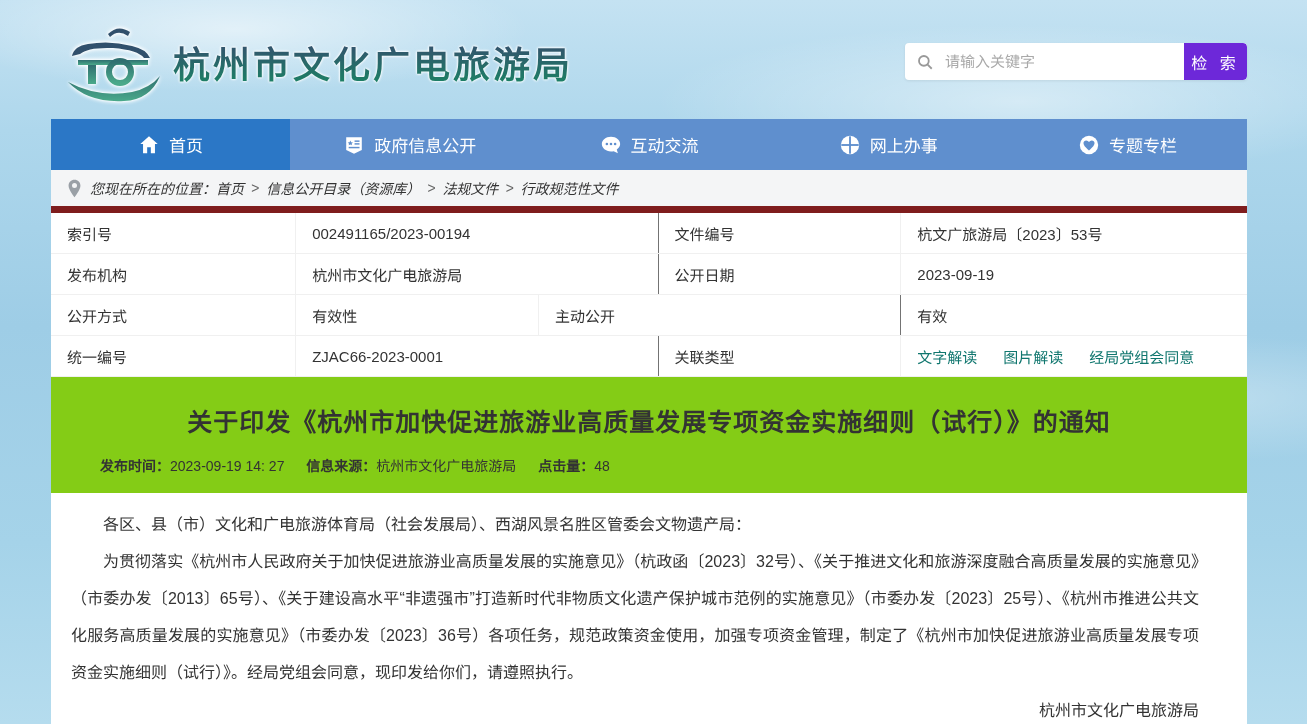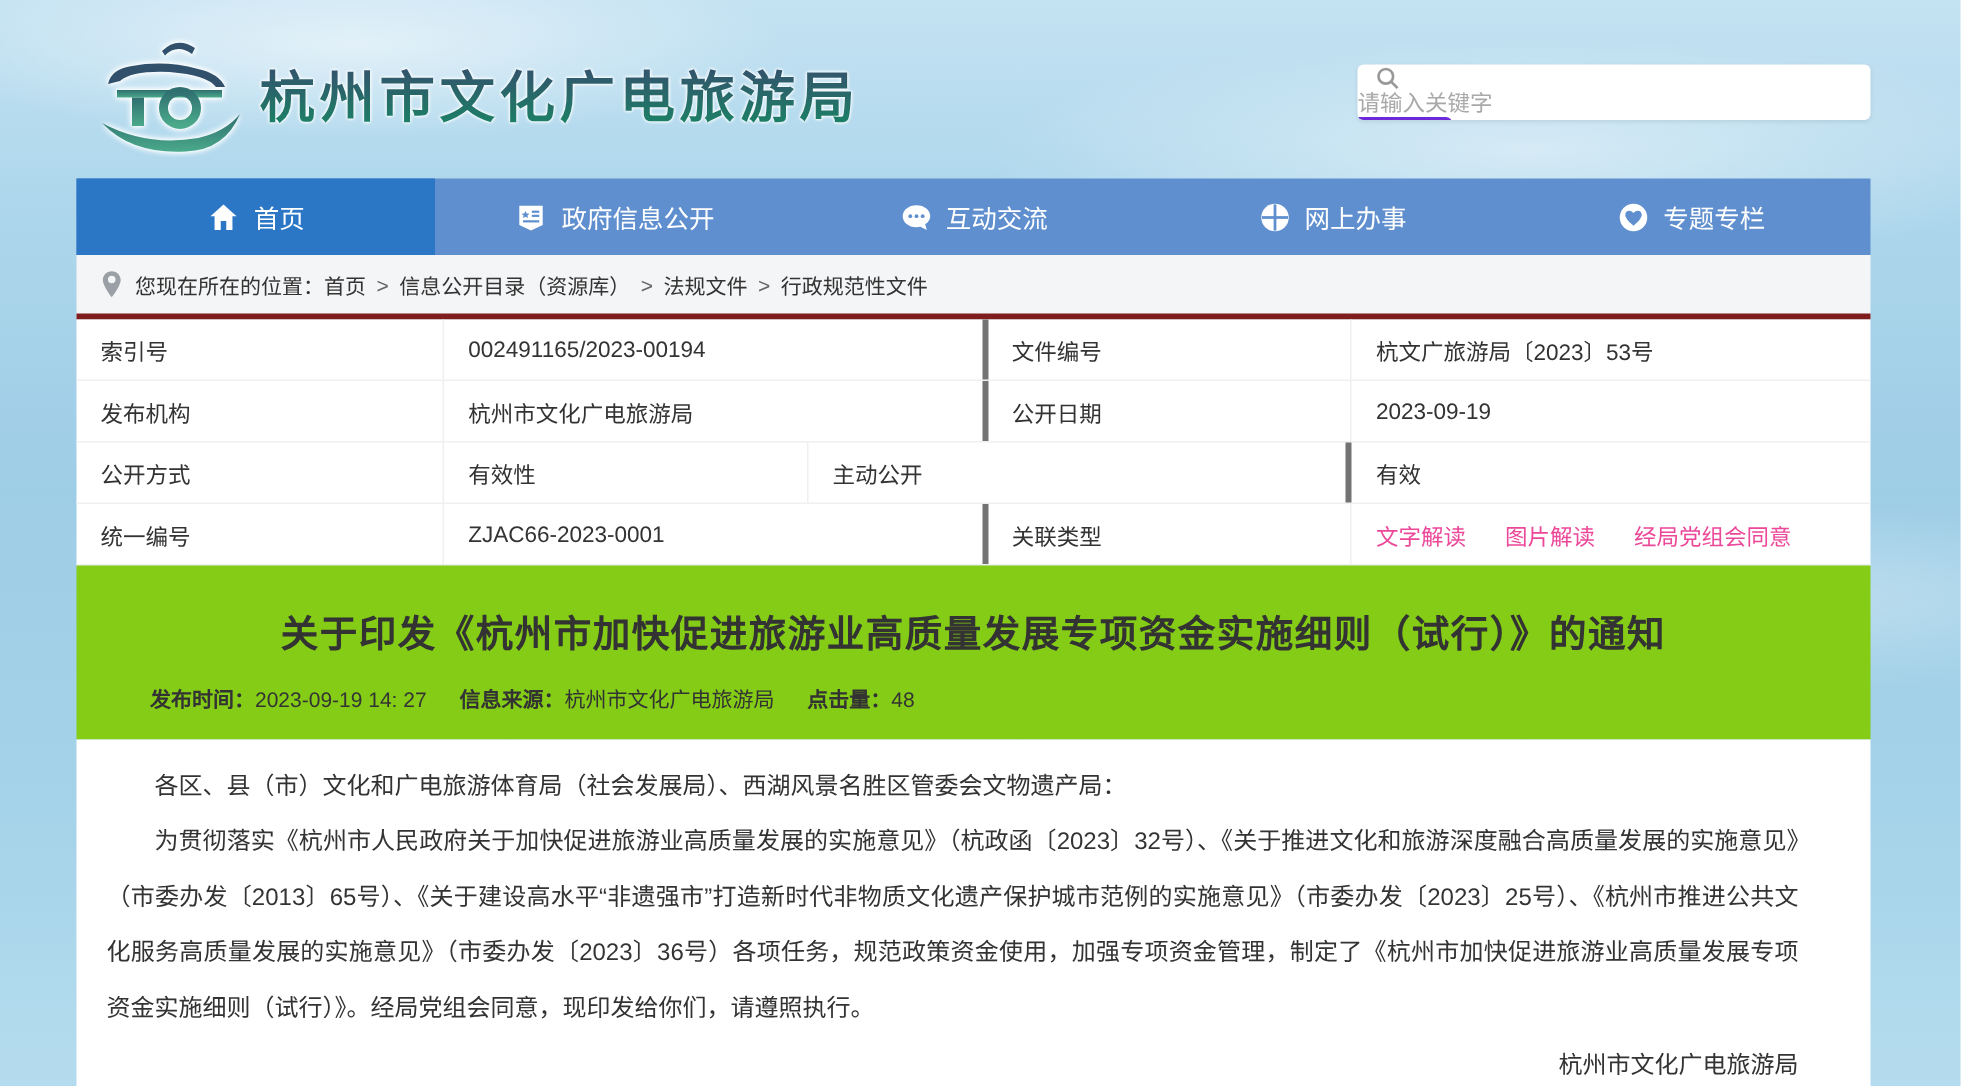--- a/index.html
+++ b/index.html
@@ -21,50 +21,50 @@
   .site-header { height:119px; position:relative; }
   .brand { position:absolute; left:6px; top:22px; display:flex; align-items:center; }
   .logo-svg { width:112px; height:80px; filter:drop-shadow(0 0 2px #fff) drop-shadow(0 0 1px #fff); }
   .site-title {
     font-size:37px; font-weight:bold; letter-spacing:3px; margin-left:4px;
     background:linear-gradient(180deg,#35506d 15%,#1d7e66 85%);
     -webkit-background-clip:text; background-clip:text; color:transparent;
     filter:drop-shadow(0 0 1px #ffffff) drop-shadow(0 0 1px #ffffff);
   }
   .search-box { position:absolute; right:0; top:43px; width:342px; height:37px; display:flex;
-    background:#fff; border-radius:4px; overflow:hidden; box-shadow:0 1px 3px rgba(0,0,0,.08);flex-direction:column; }
+    background:#fff; border-radius:4px; overflow:hidden; box-shadow:0 1px 3px rgba(0,0,0,.08); }
   .search-icon { width:40px; display:flex; align-items:center; justify-content:center; }
   .search-input { flex:1; border:none; outline:none; font-size:15px; color:#333; background:transparent; }
   .search-input::placeholder { color:#a9a9a9; }
   .search-btn { width:63px; border:none; background:#6d28d9; color:#fff; font-size:16px;
     letter-spacing:4px; cursor:pointer; border-radius:0 4px 4px 0; }
 
   
   .main-nav { display:flex; height:51px; background:#5f8fce; }
   .nav-item { flex:1; display:flex; align-items:center; justify-content:center; gap:9px;
     color:#fff; font-size:17px; cursor:pointer; }
   .nav-item.active { background:#2b77c6; }
   .nav-item svg { width:22px; height:22px; }
 
   
   .breadcrumb { height:43px; background:#f4f5f6; display:flex; align-items:center;
-    padding-left:16px; font-size:14px; color:#333; border-bottom:4px solid #7f1d1d; }
+    padding-left:16px; font-size:14px; color:#333; border-bottom:7px solid #7f1d1d;font-style:italic; }
   .breadcrumb .pin { width:15px; height:19px; margin-right:8px; }
   .crumb { color:#333; cursor:pointer; text-decoration:none; }
   .crumb-sep { margin:0 7px; color:#666; }
 
   
   .doc-table { background:#fff; }
   .doc-row { display:flex; height:41px; border-bottom:1px solid #f0f0f0; align-items:stretch; }
   .doc-cell { display:flex; align-items:center; padding-left:16px; font-size:15px; color:#333; }
   .cell-l1 { width:20.5%; border-right:1px solid #f0f0f0; }
-  .cell-v1 { width:30.3%; border-right:4px solid #737373; }
+  .cell-v1 { width:30.3%; border-right:1px solid #737373; }
   .cell-l2 { width:20.3%; border-right:1px solid #f0f0f0; }
   .cell-v2 { width:28.9%; }
-  .rel-link { margin-right:26px; cursor:pointer; color:#ec4899; }
+  .rel-link { margin-right:26px; cursor:pointer; color:#0f766e;font-family:Liberation Serif, serif; }
 
   
   .title-block { background:#84cc16; padding:25px 40px 18px; }
   .article-title { text-align:center; font-size:25px; font-weight:bold; color:#333; letter-spacing:1px; }
   .article-meta { margin-top:17px; text-align:left; font-size:14px; color:#333; }
   .article-meta b { font-weight:bold; }
   .meta-group { margin:0 9px; }
 
   
   .article-body { background:#fff; padding:13px 48px 30px 20px; min-height:245px; }

